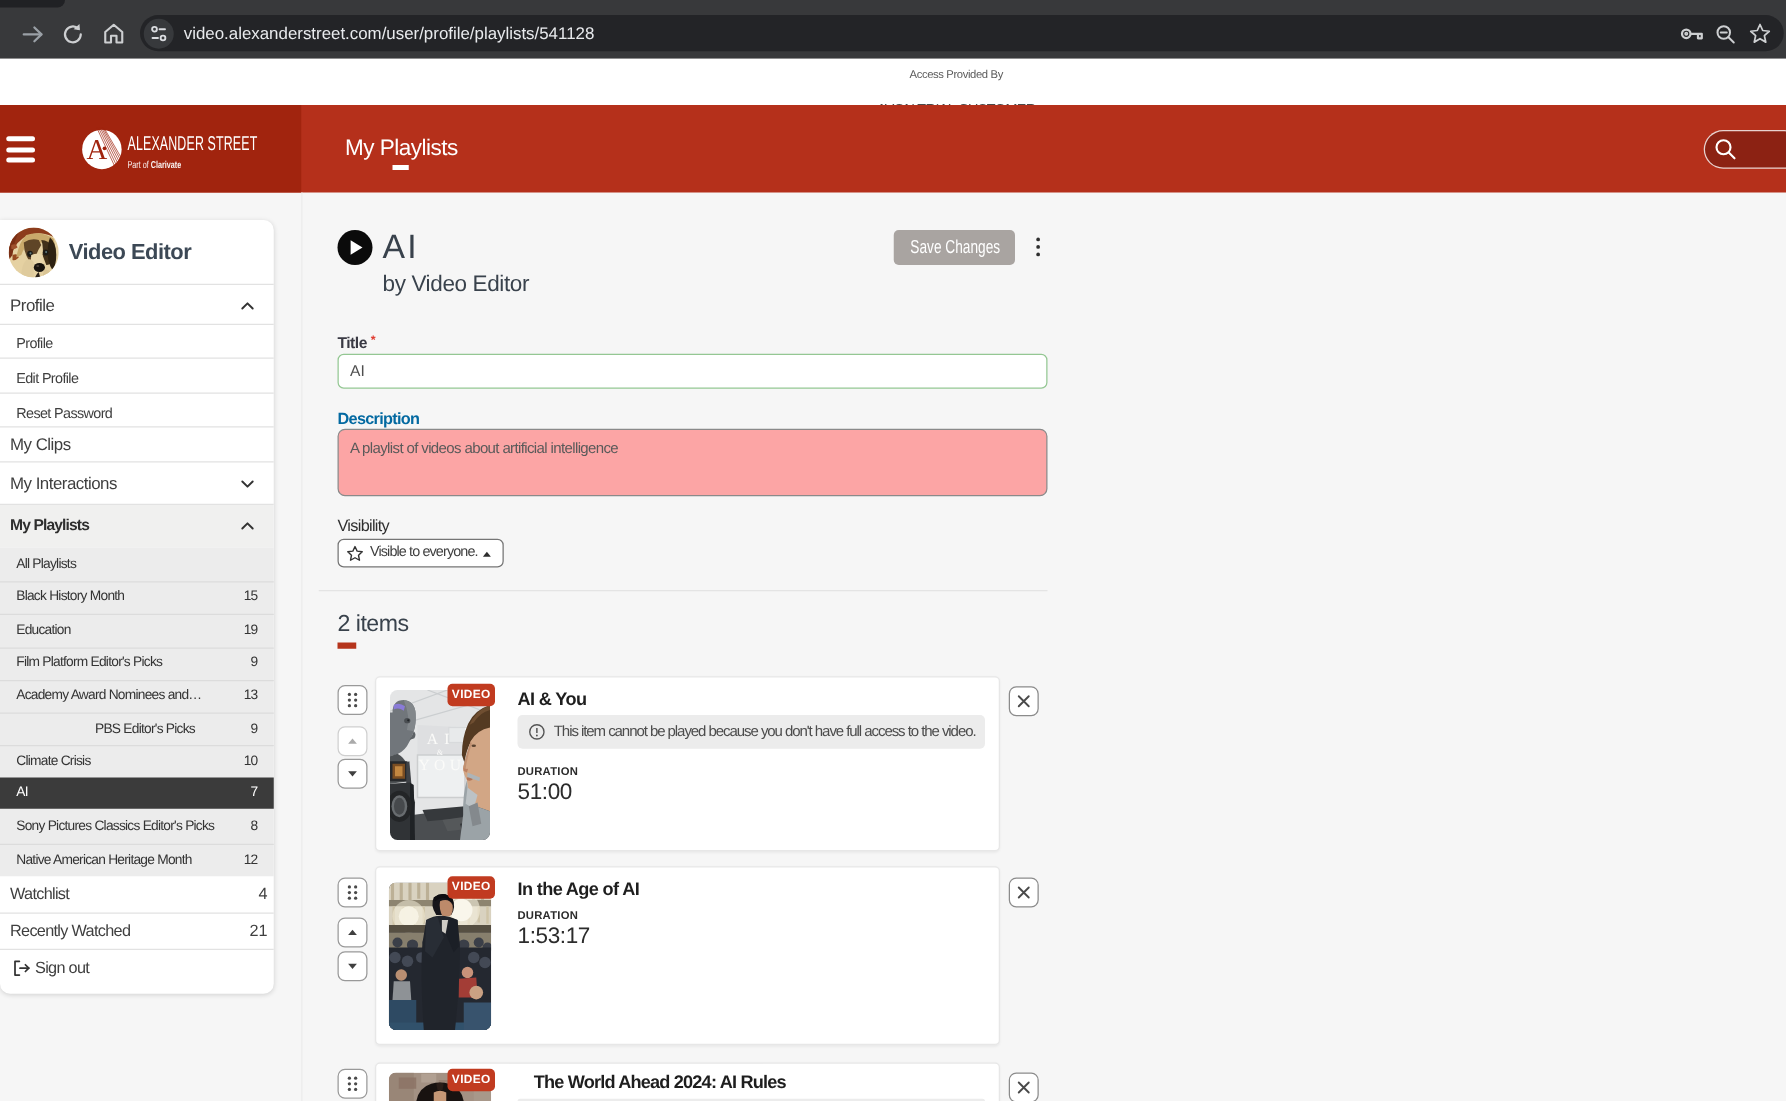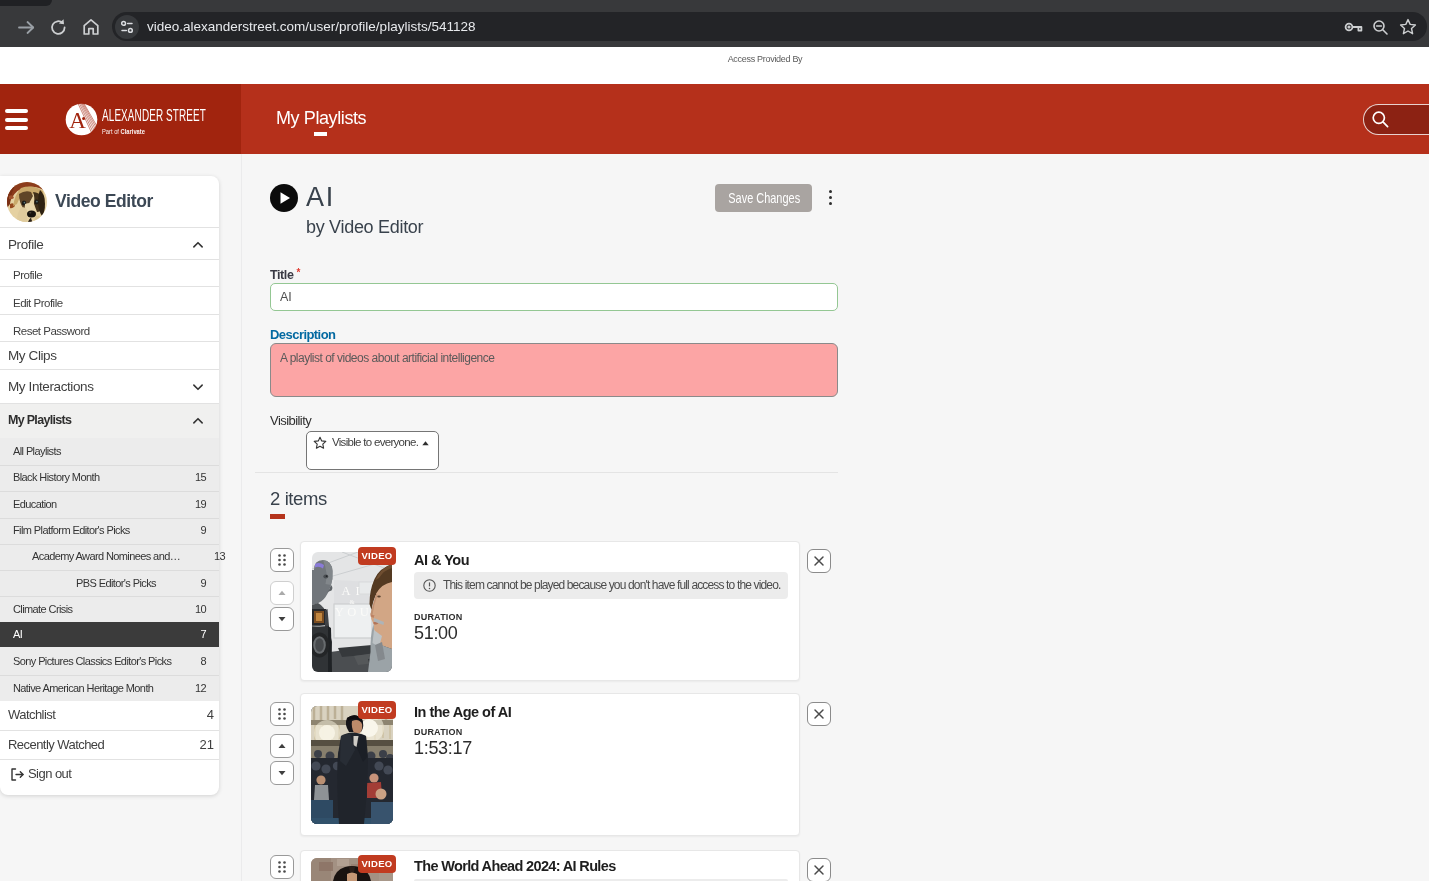--- a/index.html
+++ b/index.html
@@ -48,22 +48,22 @@
 #ai-by { left:306px; top:217px; font-size:18px; letter-spacing:-0.3px; color:#39424c; }
 #savebtn { left:715px; top:184px; width:97px; height:28px; background:#a9a4a1; border-radius:4px; white-space:nowrap; overflow:visible;
   color:#fff; font-size:12.5px; letter-spacing:-0.4px; text-align:center; line-height:28px; }
 .kdot { position:absolute; left:829px; width:3.4px; height:3.4px; border-radius:50%; background:#2e2e2e; }
 
 .flabel { position:absolute; font-size:13.5px; color:#3a3a44; font-weight:bold; }
 #title-input { left:270px; top:283px; width:568px; height:28px; background:#fff;
   border:1px solid #94c793; border-radius:5px; font-size:12.5px; color:#4f4f4f; line-height:26px; padding-left:9px; }
 #desc-box { left:270px; top:343px; width:568px; height:54px; background:#fca5a5;
   border:1px solid #8a8a8a; border-radius:6px; font-size:12px; letter-spacing:-0.5px; color:#5a5a5a; padding:7px 9px; }
-#vis-btn { left:270px; top:431px; width:133px; height:39px; background:#fff;
-  border:1px solid #757575; border-radius:5px;margin-left:36px; }
+#vis-btn { left:270px; top:431px; width:133px; height:23px; background:#fff;
+  border:1px solid #757575; border-radius:5px; }
 #vis-btn .vtext { position:absolute; left:25px; top:0; line-height:21px; font-size:11.5px; letter-spacing:-0.7px; color:#3f3f3f; white-space:nowrap; }
 
 #items-div { left:255px; top:472px; width:583px; height:1px; background:#e4e4e4; }
 #items-h { left:270px; top:488px; font-size:18.5px; letter-spacing:-0.4px; color:#39424c; }
 #items-bar { left:270px; top:514px; width:15px; height:4.5px; background:#b5341c; }
 
 .ctlbtn { position:absolute; left:270px; width:24px; height:24px; background:#fff;
   border:1px solid #999; border-radius:6px; }
 .card { position:absolute; left:300px; width:500px; background:#fff;
   border:1px solid #e7e7e7; border-radius:4px; box-shadow:0 1px 2px rgba(0,0,0,.05); }
@@ -234,21 +234,21 @@
 
   <div class="abs" style="left:0;top:438px;width:219px;height:263px;background:#ececec;"></div>
   <div class="srow prow" style="top:445px;">All Playlists</div>
   <div class="pdiv" style="top:464.9px"></div>
   <div class="srow prow" style="top:471.3px;">Black History Month<span class="cnt">15</span></div>
   <div class="pdiv" style="top:491.2px"></div>
   <div class="srow prow" style="top:497.6px;">Education<span class="cnt">19</span></div>
   <div class="pdiv" style="top:517.5px"></div>
   <div class="srow prow" style="top:523.9px;">Film Platform Editor's Picks<span class="cnt">9</span></div>
   <div class="pdiv" style="top:543.8px"></div>
-  <div class="srow prow" style="top:550.2px;margin-left:19px;">Academy Award Nominees and…<span class="cnt">13</span></div>
+  <div class="srow prow" style="top:550.2px;">Academy Award Nominees and…<span class="cnt">13</span></div>
   <div class="pdiv" style="top:570.1px"></div>
   <div class="srow prow" style="top:576.5px;text-align:center;">PBS Editor's Picks<span class="cnt">9</span></div>
   <div class="pdiv" style="top:596.4px"></div>
   <div class="srow prow" style="top:602.8px;">Climate Crisis<span class="cnt">10</span></div>
   <div class="abs" style="left:0;top:622px;width:219px;height:24.5px;background:#3b3b3b;"></div>
   <div class="srow prow" style="top:628.1px;color:#fff;">AI<span class="cnt" style="color:#fff;">7</span></div>
   <div class="srow prow" style="top:655.4px;">Sony Pictures Classics Editor's Picks<span class="cnt">8</span></div>
   <div class="pdiv" style="top:675.3px"></div>
   <div class="srow prow" style="top:681.7px;">Native American Heritage Month<span class="cnt">12</span></div>
 
@@ -489,19 +489,19 @@
       <rect x="26" y="1" width="12" height="7" fill="#b2a294" opacity=".9"></rect>
       <rect x="54" y="3" width="14" height="8" fill="#8f7668" opacity=".7"></rect>
       <rect x="68" y="0" width="14" height="23" fill="#a8988a"></rect>
       <rect x="40" y="6" width="12" height="8" fill="#93786a" opacity=".6"></rect>
       <path d="M22 23 Q24 12 34 9 Q41 7 48 9 Q58 12 60 23 Z" fill="#181210"></path>
       <path d="M38 9 Q41 7.5 44 9 L43 14 L39 14 Z" fill="#2a1d18"></path>
       <path d="M36 16 Q41 13 46 16 L46 23 L36 23 Z" fill="#c49775"></path>
     </svg>
   </div>
   <div class="vbadge" style="left:358px;top:855px;">VIDEO</div>
-  <div class="ititle" style="top:858px;letter-spacing:-0.65px;">The World Ahead 2024: AI Rules</div>
+  <div class="ititle" style="top:858px;letter-spacing:-0.65px;margin-left:13px;">The World Ahead 2024: AI Rules</div>
   <div class="abs" style="left:414px;top:879px;width:374px;height:2px;background:#ececec;border-radius:2px 2px 0 0;"></div>
   <div class="xbtn" style="top:858px;"><svg width="22" height="22" viewBox="0 0 22 22">
         <path d="M7 7 L15 15 M15 7 L7 15" stroke="#4a4a4a" stroke-width="1.5" stroke-linecap="round"></path>
       </svg></div>
 
 </div>
 
 </body></html>

